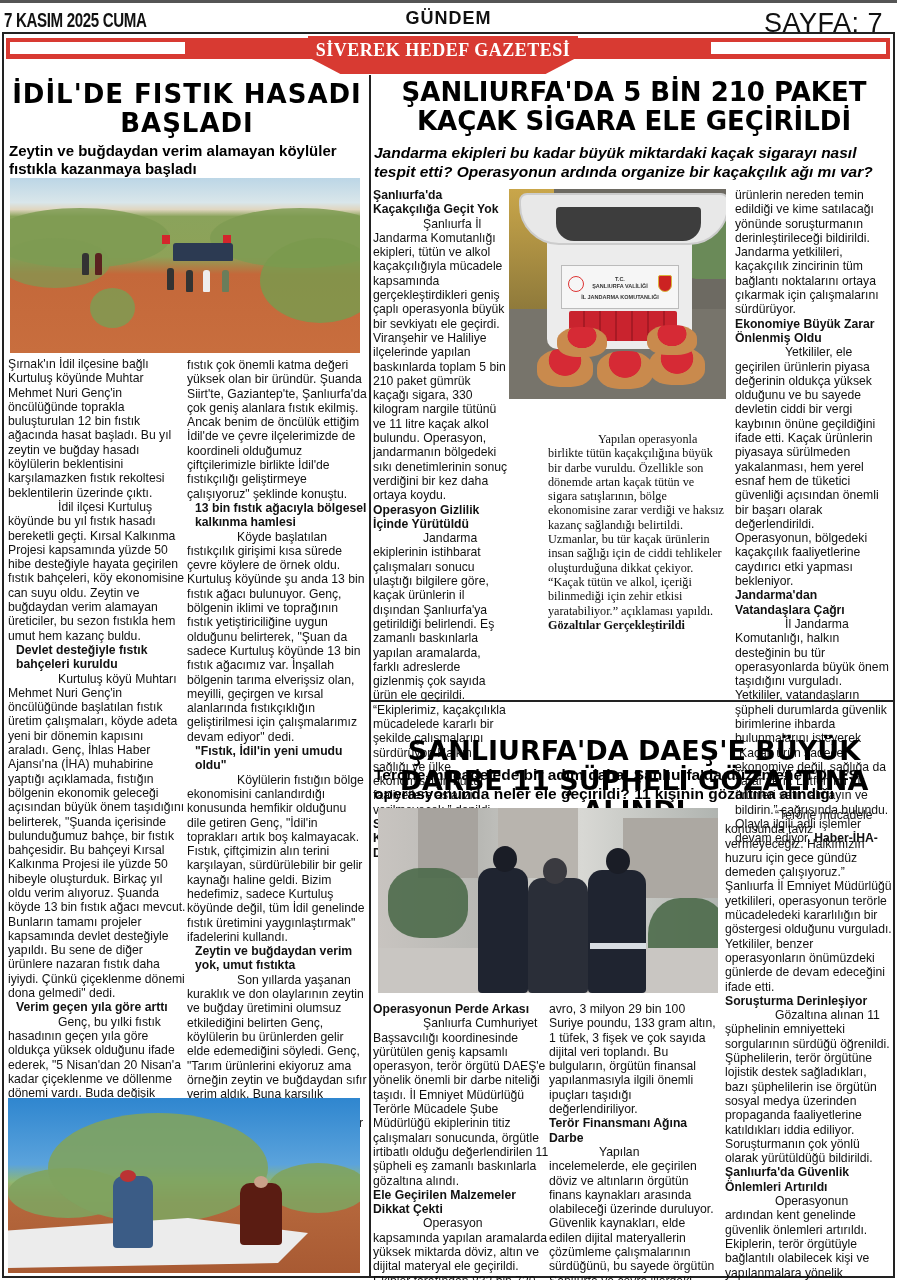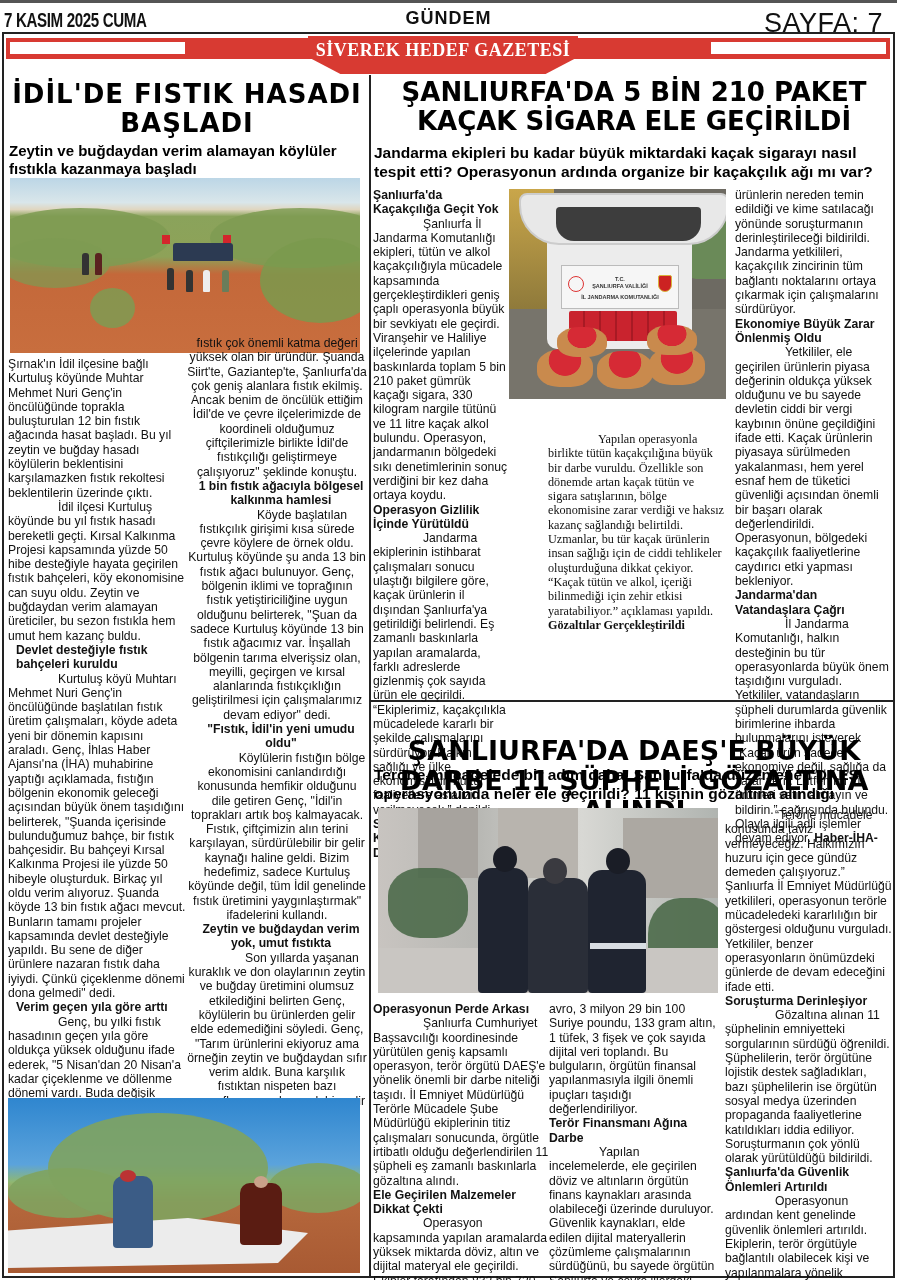--- a/index.html
+++ b/index.html
@@ -103,43 +103,43 @@
 <div class="col" style="left:8px; top:357px; width:178px;">
   <p>Şırnak'ın İdil ilçesine bağlı Kurtuluş köyünde Muhtar Mehmet Nuri Genç'in öncülüğünde toprakla buluşturulan 12 bin fıstık ağacında hasat başladı. Bu yıl zeytin ve buğday hasadı köylülerin beklentisini karşılamazken fıstık rekoltesi beklentilerin üzerinde çıktı.</p>
   <p class="ind">İdil ilçesi Kurtuluş köyünde bu yıl fıstık hasadı bereketli geçti. Kırsal Kalkınma Projesi kapsamında yüzde 50 hibe desteğiyle hayata geçirilen fıstık bahçeleri, köy ekonomisine can suyu oldu. Zeytin ve buğdaydan verim alamayan üreticiler, bu sezon fıstıkla hem umut hem kazanç buldu.</p>
   <h4 class="ix">Devlet desteğiyle fıstık bahçeleri kuruldu</h4>
   <p class="ind">Kurtuluş köyü Muhtarı Mehmet Nuri Genç'in öncülüğünde başlatılan fıstık üretim çalışmaları, köyde adeta yeni bir dönemin kapısını araladı. Genç, İhlas Haber Ajansı'na (İHA) muhabirine yaptığı açıklamada, fıstığın bölgenin ekonomik geleceği açısından büyük önem taşıdığını belirterek, "Şuanda içerisinde bulunduğumuz bahçe, bir fıstık bahçesidir. Bu bahçeyi Kırsal Kalkınma Projesi ile yüzde 50 hibeyle oluşturduk. Birkaç yıl oldu verim alıyoruz. Şuanda köyde 13 bin fıstık ağacı mevcut. Bunların tamamı projeler kapsamında devlet desteğiyle yapıldı. Bu sene de diğer ürünlere nazaran fıstık daha iyiydi. Çünkü çiçeklenme dönemi dona gelmedi" dedi.</p>
   <h4 class="ix">Verim geçen yıla göre arttı</h4>
   <p class="ind">Genç, bu yılki fıstık hasadının geçen yıla göre oldukça yüksek olduğunu ifade ederek, "5 Nisan'dan 20 Nisan'a kadar çiçeklenme ve döllenme dönemi vardı. Buda değişik türlere göre değişkenlik gösteriyor. Bu sene aldığımız verim iyi. Geçtiğimiz seneye nazaran çok daha iyi diyebiliriz" diye konuştu.</p>
   <p class="ind">Fıstığın diğer tarım ürünlerine kıyasla daha dayanıklı ve getirisi yüksek bir ürün olduğunu söyleyen Genç, "Burada</p>
 </div>
 
-<div class="col" style="left:187px; top:336px; width:180px;text-align:center;">
+<div class="col" style="left:187px; top:358px; width:180px;">
   <p>fıstık çok önemli katma değeri yüksek olan bir üründür. Şuanda Siirt'te, Gaziantep'te, Şanlıurfa'da çok geniş alanlara fıstık ekilmiş. Ancak benim de öncülük ettiğim İdil'de ve çevre ilçelerimizde de koordineli olduğumuz çiftçilerimizle birlikte İdil'de fıstıkçılığı geliştirmeye çalışıyoruz" şeklinde konuştu.</p>
-  <h4 class="ix">1 bin fıstık ağacıyla bölgesel kalkınma hamlesi</h4>
+  <h4 class="ix">13 bin fıstık ağacıyla bölgesel kalkınma hamlesi</h4>
   <p class="ind">Köyde başlatılan fıstıkçılık girişimi kısa sürede çevre köylere de örnek oldu. Kurtuluş köyünde şu anda 13 bin fıstık ağacı bulunuyor. Genç, bölgenin iklimi ve toprağının fıstık yetiştiriciliğine uygun olduğunu belirterek, "Şuan da sadece Kurtuluş köyünde 13 bin fıstık ağacımız var. İnşallah bölgenin tarıma elverişsiz olan, meyilli, geçirgen ve kırsal alanlarında fıstıkçıklığın geliştirilmesi için çalışmalarımız devam ediyor" dedi.</p>
   <h4 class="ix">"Fıstık, İdil'in yeni umudu oldu"</h4>
   <p class="ind">Köylülerin fıstığın bölge ekonomisini canlandırdığı konusunda hemfikir olduğunu dile getiren Genç, "İdil'in toprakları artık boş kalmayacak. Fıstık, çiftçimizin alın terini karşılayan, sürdürülebilir bir gelir kaynağı haline geldi. Bizim hedefimiz, sadece Kurtuluş köyünde değil, tüm İdil genelinde fıstık üretimini yaygınlaştırmak" ifadelerini kullandı.</p>
   <h4 class="ix">Zeytin ve buğdaydan verim yok, umut fıstıkta</h4>
   <p class="ind"><span>Son yıllarda yaşanan kuraklık ve don olaylarının zeytin ve buğday üretimini olumsuz etkilediğini belirten Genç, köylülerin bu ürünlerden gelir elde edemediğini söyledi. Genç, "Tarım ürünlerini ekiyoruz ama örneğin zeytin ve buğdaydan sıfır verim aldık. Buna karşılık fıstıktan nispeten bazı masraflarımızı çıkaracak bir gelir elde ettik. Bu da bizi umutlandırdı. Artık birçok üreticimiz bu alana yönelmeye başladı" diye konuştu.</span> <b>Haber-İHA-</b></p>
 </div>
 
 <div class="photo p4">
   <div class="tree" style="left:0; top:70px; width:120px; height:50px;"></div>
   <div class="tree" style="left:40px; top:15px; width:220px; height:110px;"></div>
   <div class="tree" style="left:260px; top:65px; width:100px; height:50px;"></div>
   <div class="sheet"></div>
   <div class="woman" style="left:105px; top:78px; width:40px; height:72px; background:#3b5c86;"></div>
   <div class="woman" style="left:112px; top:72px; width:16px; height:12px; background:#b33; border-radius:50%;"></div>
   <div class="woman" style="left:232px; top:85px; width:42px; height:62px; background:#5a1c12;"></div>
   <div class="woman" style="left:246px; top:78px; width:14px; height:12px; background:#c9a28a; border-radius:50%;"></div>
 </div>
 
 <div class="headline" style="left:376px; top:78px; width:516px; font-size:26px;">ŞANLIURFA'DA 5 BİN 210 PAKET KAÇAK SİGARA ELE GEÇİRİLDİ</div>
-<div class="deck" style="left:374px; top:144px; width:520px; font-size:15.5px;">Jandarma ekipleri bu kadar büyük miktardaki kaçak sigarayı nasıl tespit etti? Operasyonun ardında organize bir kaçakçılık ağı mı var?</div>
+<div class="deck" style="left:374px; top:144px; width:520px; font-size:15.5px;font-style:italic;">Jandarma ekipleri bu kadar büyük miktardaki kaçak sigarayı nasıl tespit etti? Operasyonun ardında organize bir kaçakçılık ağı mı var?</div>
 
 <div class="col" style="left:373px; top:188px; width:135px;">
   <h4>Şanlıurfa'da Kaçakçılığa Geçit Yok</h4>
   <p class="ind">Şanlıurfa İl Jandarma Komutanlığı ekipleri, tütün ve alkol kaçakçılığıyla mücadele kapsamında gerçekleştirdikleri geniş çaplı operasyonla büyük bir sevkiyatı ele geçirdi. Viranşehir ve Haliliye ilçelerinde yapılan baskınlarda toplam 5 bin 210 paket gümrük kaçağı sigara, 330 kilogram nargile tütünü ve 11 litre kaçak alkol bulundu. Operasyon, jandarmanın bölgedeki sıkı denetimlerinin sonuç verdiğini bir kez daha ortaya koydu.</p>
   <h4>Operasyon Gizlilik İçinde Yürütüldü</h4>
   <p class="ind">Jandarma ekiplerinin istihbarat çalışmaları sonucu ulaştığı bilgilere göre, kaçak ürünlerin il dışından Şanlıurfa'ya getirildiği belirlendi. Eş zamanlı baskınlarla yapılan aramalarda, farklı adreslerde gizlenmiş çok sayıda ürün ele geçirildi. “Ekiplerimiz, kaçakçılıkla mücadelede kararlı bir şekilde çalışmalarını sürdürüyor. Halkın sağlığı ve ülke ekonomisi için bu tür faaliyetlere asla izin verilmeyecek.” denildi.</p>
   <h4>Sigara ve Tütün Kaçakçılığına Ağır Darbe</h4>
 </div>
 
 <div class="photo p2">

